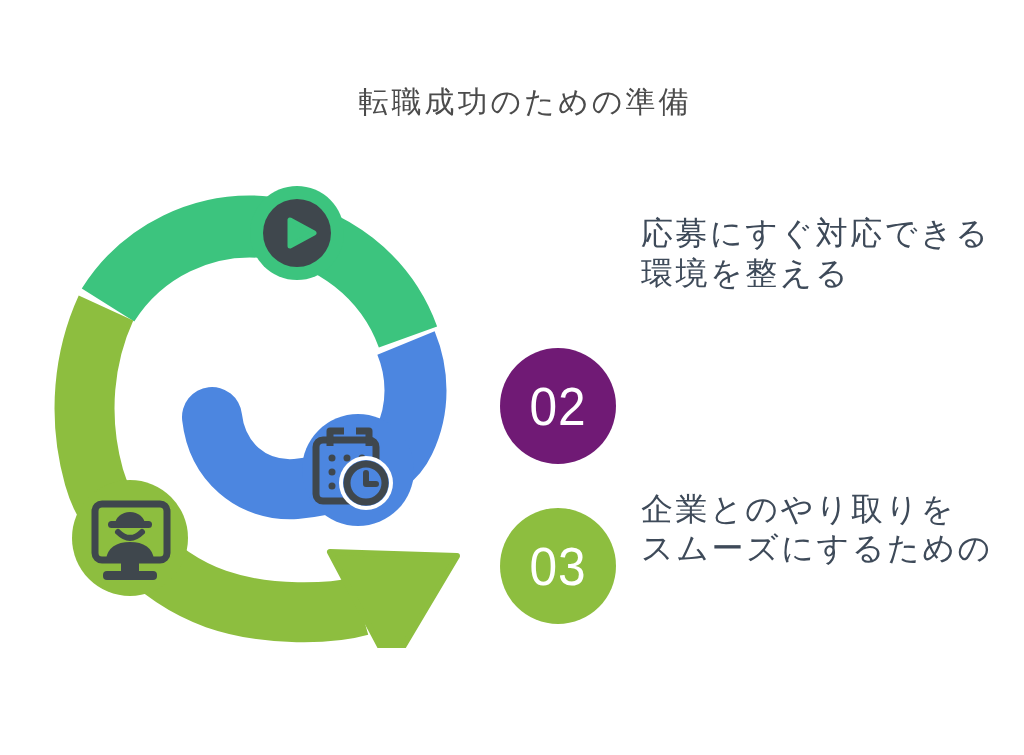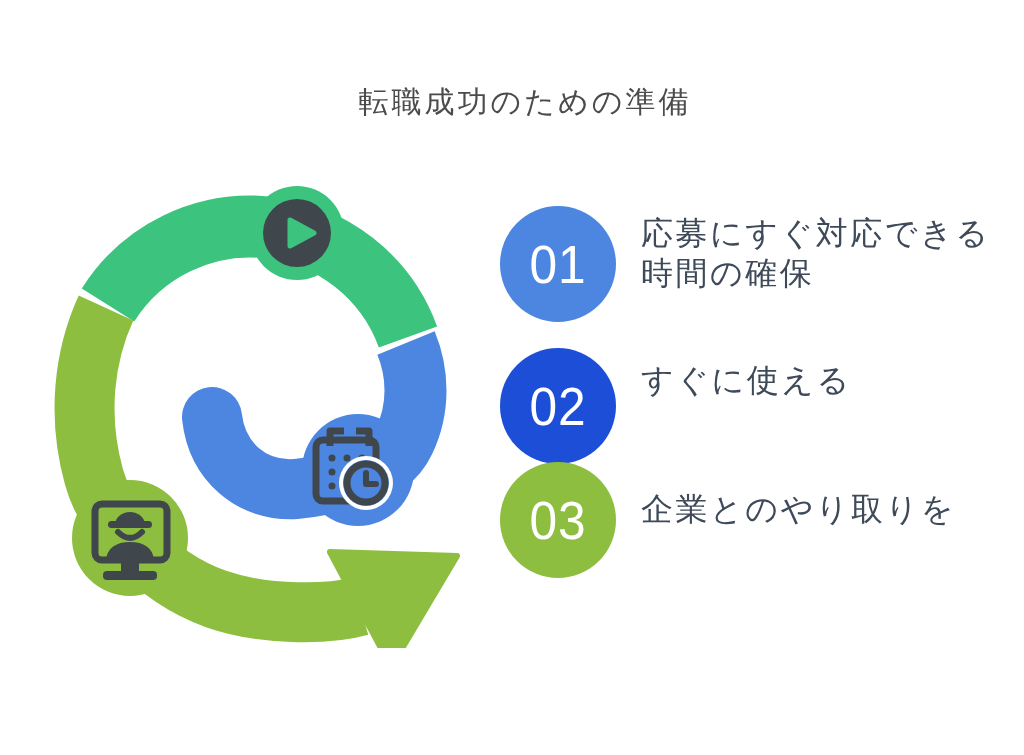--- a/index.html
+++ b/index.html
@@ -20,21 +20,21 @@
     color:#FFFFFF;font-size:54px;font-weight:300;letter-spacing:1px;line-height:1;
     transform:scaleX(.92);
   }
   .step-text{
     position:absolute;left:641px;color:#3E4A59;font-size:32px;font-weight:400;
     letter-spacing:2.5px;line-height:40px;white-space:nowrap;
   }
   .step-text.tight{line-height:39px;}
   .c1{top:206px;} .t1{top:213px;}
   .c2{top:348px;} .t2{top:360px;}
-  .c3{top:462px;text-align:right;} .t3{top:490px;}
+  .c3{top:508px;text-align:right;} .t3{top:490px;}
 </style>
 </head>
 <body>
 
 <div class="canvas">
 
   <div class="page-title">転職成功のための準備</div>
 
   <svg class="diagram-svg" width="500" height="545" viewBox="0 150 500 545">
 
@@ -80,35 +80,32 @@
         <path d="M 115 525 A 15 13 0 0 1 145 525 Z" fill="#3F474D"></path>
         <rect x="108" y="521" width="44" height="7" rx="3.5" fill="#3F474D"></rect>
         <path d="M 118 532 Q 130 544 142 532" fill="none" stroke="#3F474D" stroke-width="6" stroke-linecap="round"></path>
         <path d="M 106 559 Q 109 542 130 542 Q 151 542 154 559 Z" fill="#3F474D"></path>
         <rect x="121" y="559" width="18" height="14" fill="#3F474D"></rect>
         <rect x="103" y="571" width="54" height="9" rx="4" fill="#3F474D"></rect>
       </g>
     </g>
   </svg>
 
-  <div class="step-circle c1" style="background: rgb(76, 134, 224);">
-    <span class="step-num">01</span>
-  </div>
   <div class="step-text t1">
     <div>応募にすぐ対応できる</div>
-    <div>時間の確保</div>
+    <div>環境を整える</div>
   </div>
 
-  <div class="step-circle c2" style="background: #1d4ed8;">
+  <div class="step-circle c2" style="background: #701a75;">
     <span class="step-num">02</span>
   </div>
   <div class="step-text t2">
-    <div>すぐに使える</div>
   </div>
 
   <div class="step-circle c3" style="background: rgb(141, 190, 63);">
     <span class="step-num">03</span>
   </div>
   <div class="step-text t3 tight">
     <div>企業とのやり取りを</div>
+    <div>スムーズにするための</div>
   </div>
 
 </div>
 
 </body></html>

